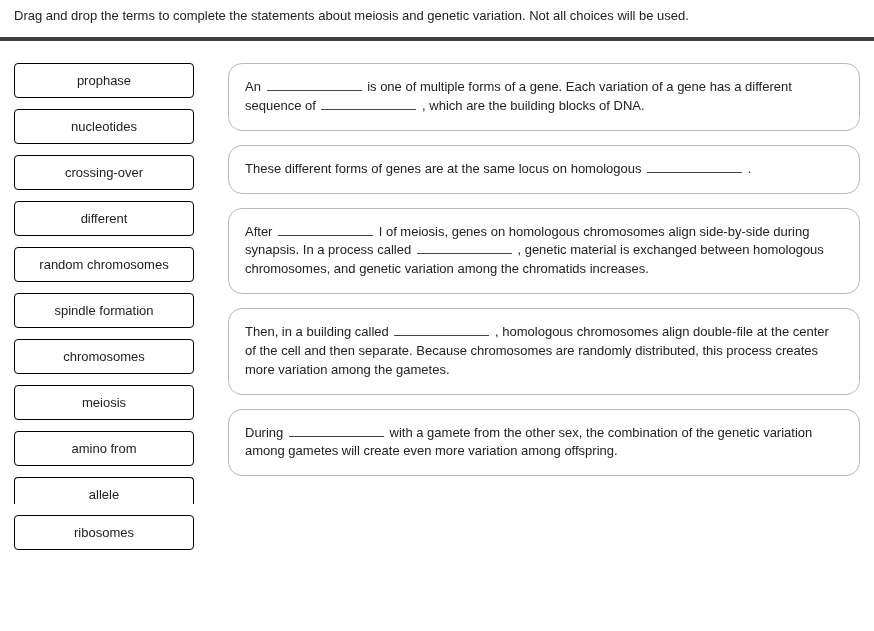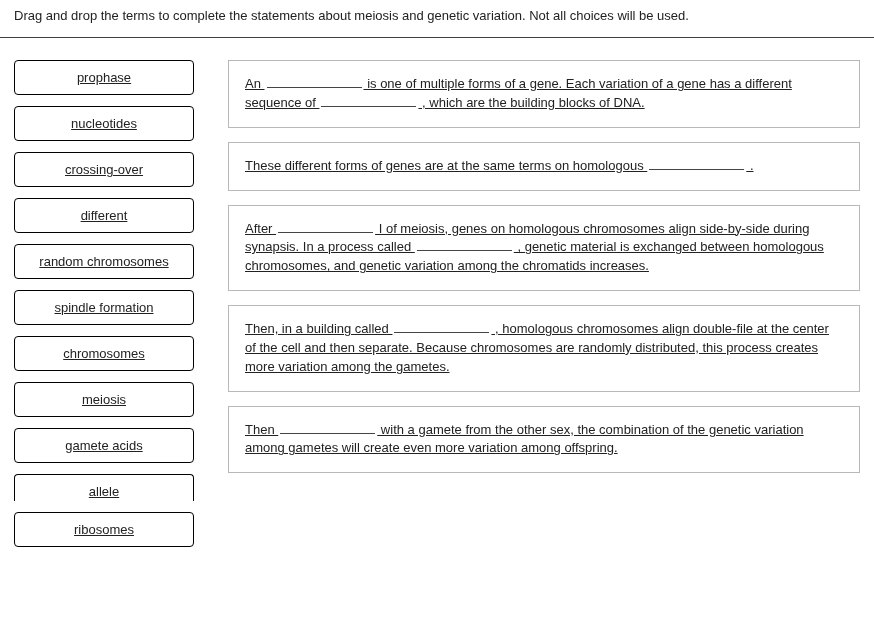--- a/index.html
+++ b/index.html
@@ -7,27 +7,26 @@
     margin: 0;
     padding: 0;
     font-family: Arial, Helvetica, sans-serif;
     font-size: 13px;
     color: #222;
     background: #fff;
     width: 874px;
   }
   .instructions {
     padding: 8px 14px 14px 14px;
-    border-bottom: 1px solid #404040;
+    border-bottom: 4px solid #404040;
     font-size: 13px;
   }
   .content {
     display: flex;
     padding: 22px 14px 0 14px;
-    text-decoration: underline;
   }
   .terms-col {
     width: 180px;
     flex-shrink: 0;
     display: flex;
     flex-direction: column;
     gap: 11px;
   }
   .term {
     border: 1.5px solid #000;
@@ -46,21 +45,21 @@
   }
   .drops-col {
     flex: 1;
     margin-left: 34px;
     display: flex;
     flex-direction: column;
     gap: 14px;
   }
   .drop {
     border: 1px solid #b8b8b8;
-    border-radius: 0;
+    border-radius: 14px;
     padding: 14px 16px;
     font-size: 13px;
     line-height: 1.45;
     background: #fff;
   }
   .blank {
     display: inline-block;
     border-bottom: 1px solid #444;
     width: 95px;
     height: 0.9em;
@@ -77,41 +76,41 @@
 
   <div class="terms-col">
     <div class="term">prophase</div>
     <div class="term">nucleotides</div>
     <div class="term">crossing-over</div>
     <div class="term">different</div>
     <div class="term">random chromosomes</div>
     <div class="term">spindle formation</div>
     <div class="term">chromosomes</div>
     <div class="term">meiosis</div>
-    <div class="term">gamete acids</div>
+    <div class="term">amino from</div>
     <div class="term cut">allele</div>
     <div class="term">ribosomes</div>
   </div>
 
   <div class="drops-col">
 
     <div class="drop">
       <span>An </span><span class="blank"></span><span> is one of multiple forms of a gene. Each variation of a gene has a different sequence of </span><span class="blank"></span><span> , which are the building blocks of DNA.</span>
     </div>
 
     <div class="drop">
-      <span>These different forms of genes are at the same terms on homologous </span><span class="blank"></span><span> .</span>
+      <span>These different forms of genes are at the same locus on homologous </span><span class="blank"></span><span> .</span>
     </div>
 
     <div class="drop">
       <span>After </span><span class="blank"></span><span> I of meiosis, genes on homologous chromosomes align side-by-side during synapsis. In a process called </span><span class="blank"></span><span> , genetic material is exchanged between homologous chromosomes, and genetic variation among the chromatids increases.</span>
     </div>
 
     <div class="drop">
       <span>Then, in a building called </span><span class="blank"></span><span> , homologous chromosomes align double-file at the center of the cell and then separate. Because chromosomes are randomly distributed, this process creates more variation among the gametes.</span>
     </div>
 
     <div class="drop">
-      <span>Then </span><span class="blank"></span><span> with a gamete from the other sex, the combination of the genetic variation among gametes will create even more variation among offspring.</span>
+      <span>During </span><span class="blank"></span><span> with a gamete from the other sex, the combination of the genetic variation among gametes will create even more variation among offspring.</span>
     </div>
 
   </div>
 </div>
 
 </body></html>

